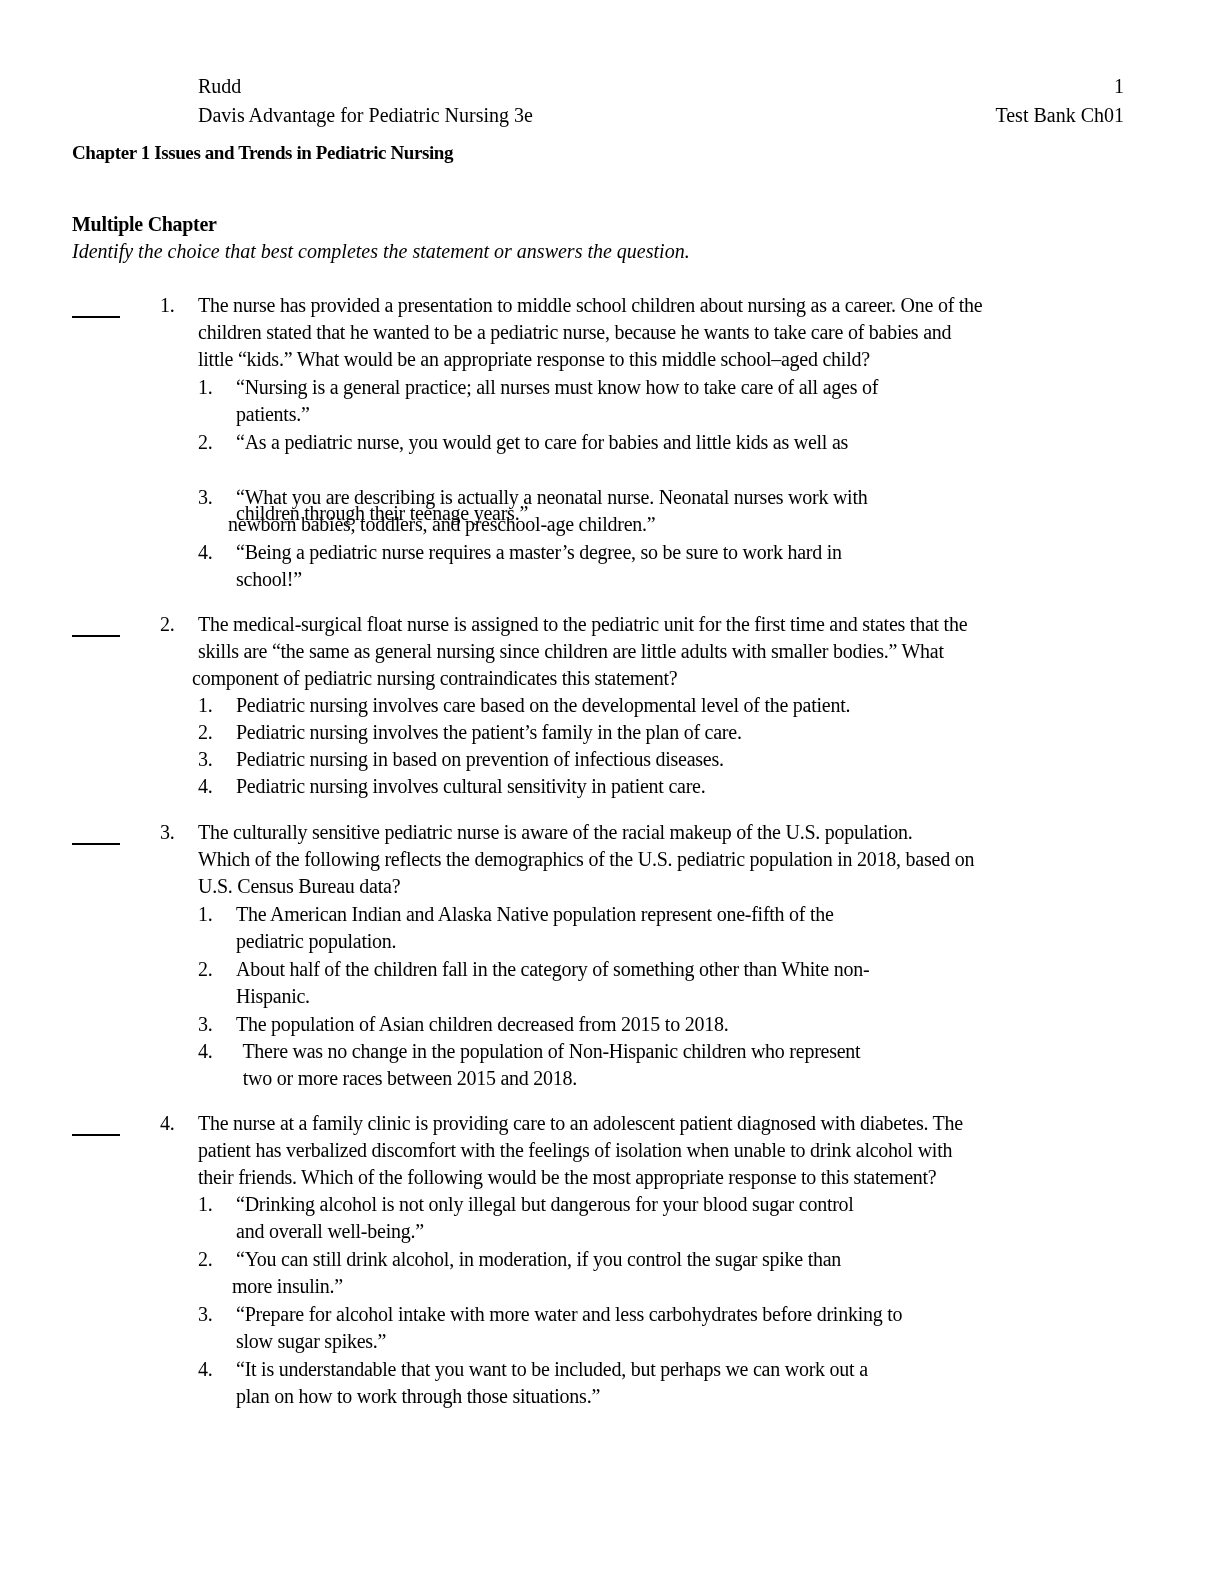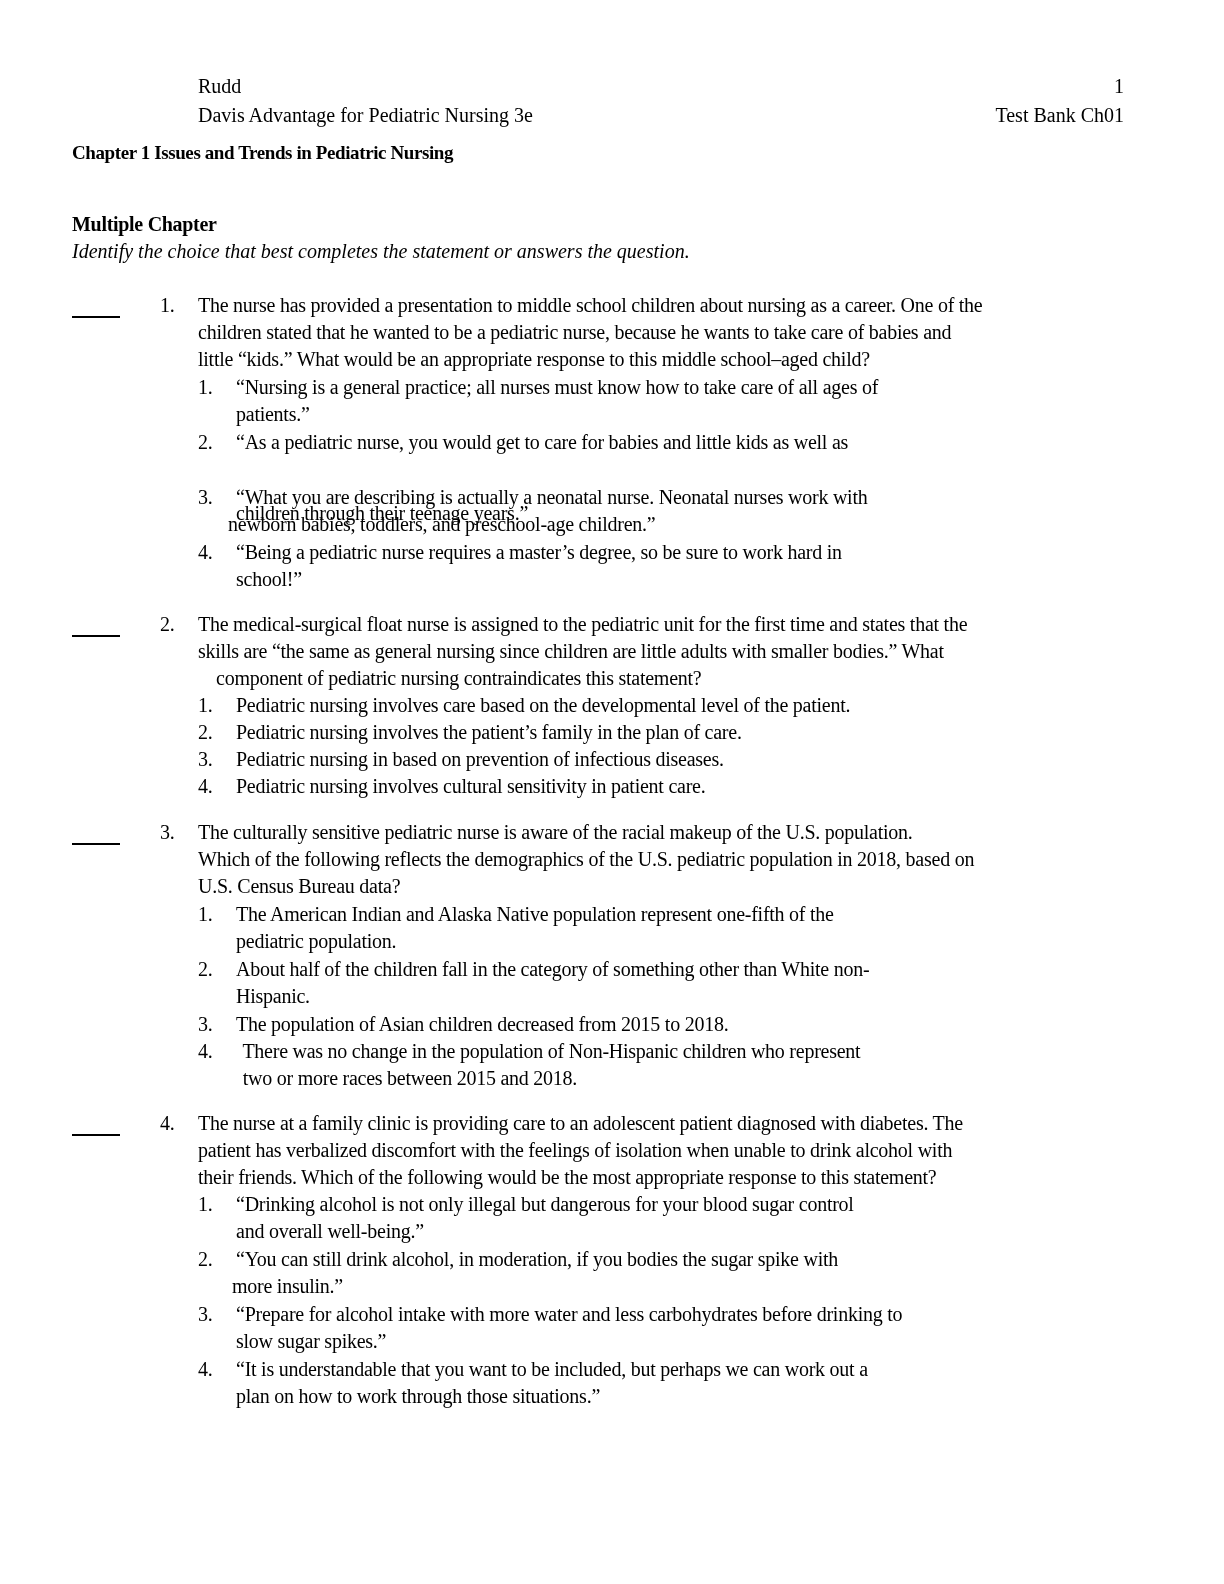--- a/index.html
+++ b/index.html
@@ -51,21 +51,21 @@
   <div class="abs txt" style="left:198px; top:541px;">4.</div>
   <div class="abs txt" style="left:236px; top:541px;">“Being a pediatric nurse requires a master’s degree, so be sure to work hard in</div>
   <div class="abs txt" style="left:236px; top:568px;">school!”</div>
 </div>
 
 <div>
   <div class="blank" style="left:72px; top:635px;"></div>
   <div class="abs txt" style="left:160px; top:613px;">2.</div>
   <div class="abs txt" style="left:198px; top:613px;">The medical-surgical float nurse is assigned to the pediatric unit for the first time and states that the</div>
   <div class="abs txt" style="left:198px; top:640px;">skills are “the same as general nursing since children are little adults with smaller bodies.” What</div>
-  <div class="abs txt" style="left:216px; top:667px;">component of pediatric nursing contraindicates this statement?</div>
+  <div class="abs txt" style="left:192px; top:667px;">component of pediatric nursing contraindicates this statement?</div>
 
   <div class="abs txt" style="left:198px; top:694px;">1.</div>
   <div class="abs txt" style="left:236px; top:694px;">Pediatric nursing involves care based on the developmental level of the patient.</div>
   <div class="abs txt" style="left:198px; top:721px;">2.</div>
   <div class="abs txt" style="left:236px; top:721px;">Pediatric nursing involves the patient’s family in the plan of care.</div>
   <div class="abs txt" style="left:198px; top:748px;">3.</div>
   <div class="abs txt" style="left:236px; top:748px;">Pediatric nursing in based on prevention of infectious diseases.</div>
   <div class="abs txt" style="left:198px; top:775px;">4.</div>
   <div class="abs txt" style="left:236px; top:775px;">Pediatric nursing involves cultural sensitivity in patient care.</div>
 </div>
@@ -98,21 +98,21 @@
   <div class="abs txt" style="left:160px; top:1112px;">4.</div>
   <div class="abs txt" style="left:198px; top:1112px;">The nurse at a family clinic is providing care to an adolescent patient diagnosed with diabetes. The</div>
   <div class="abs txt" style="left:198px; top:1139px;">patient has verbalized discomfort with the feelings of isolation when unable to drink alcohol with</div>
   <div class="abs txt" style="left:198px; top:1166px;text-align:right;">their friends. Which of the following would be the most appropriate response to this statement?</div>
 
   <div class="abs txt" style="left:198px; top:1193px;">1.</div>
   <div class="abs txt" style="left:236px; top:1193px;">“Drinking alcohol is not only illegal but dangerous for your blood sugar control</div>
   <div class="abs txt" style="left:236px; top:1220px;">and overall well-being.”</div>
 
   <div class="abs txt" style="left:198px; top:1248px;">2.</div>
-  <div class="abs txt" style="left:236px; top:1248px;">“You can still drink alcohol, in moderation, if you bodies the sugar spike with</div>
+  <div class="abs txt" style="left:236px; top:1248px;">“You can still drink alcohol, in moderation, if you control the sugar spike than</div>
   <div class="abs txt" style="left:232px; top:1275px;">more insulin.”</div>
 
   <div class="abs txt" style="left:198px; top:1303px;">3.</div>
   <div class="abs txt" style="left:236px; top:1303px;">“Prepare for alcohol intake with more water and less carbohydrates before drinking to</div>
   <div class="abs txt" style="left:236px; top:1330px;">slow sugar spikes.”</div>
 
   <div class="abs txt" style="left:198px; top:1358px;">4.</div>
   <div class="abs txt" style="left:236px; top:1358px;">“It is understandable that you want to be included, but perhaps we can work out a</div>
   <div class="abs txt" style="left:236px; top:1385px;">plan on how to work through those situations.”</div>
 </div>

